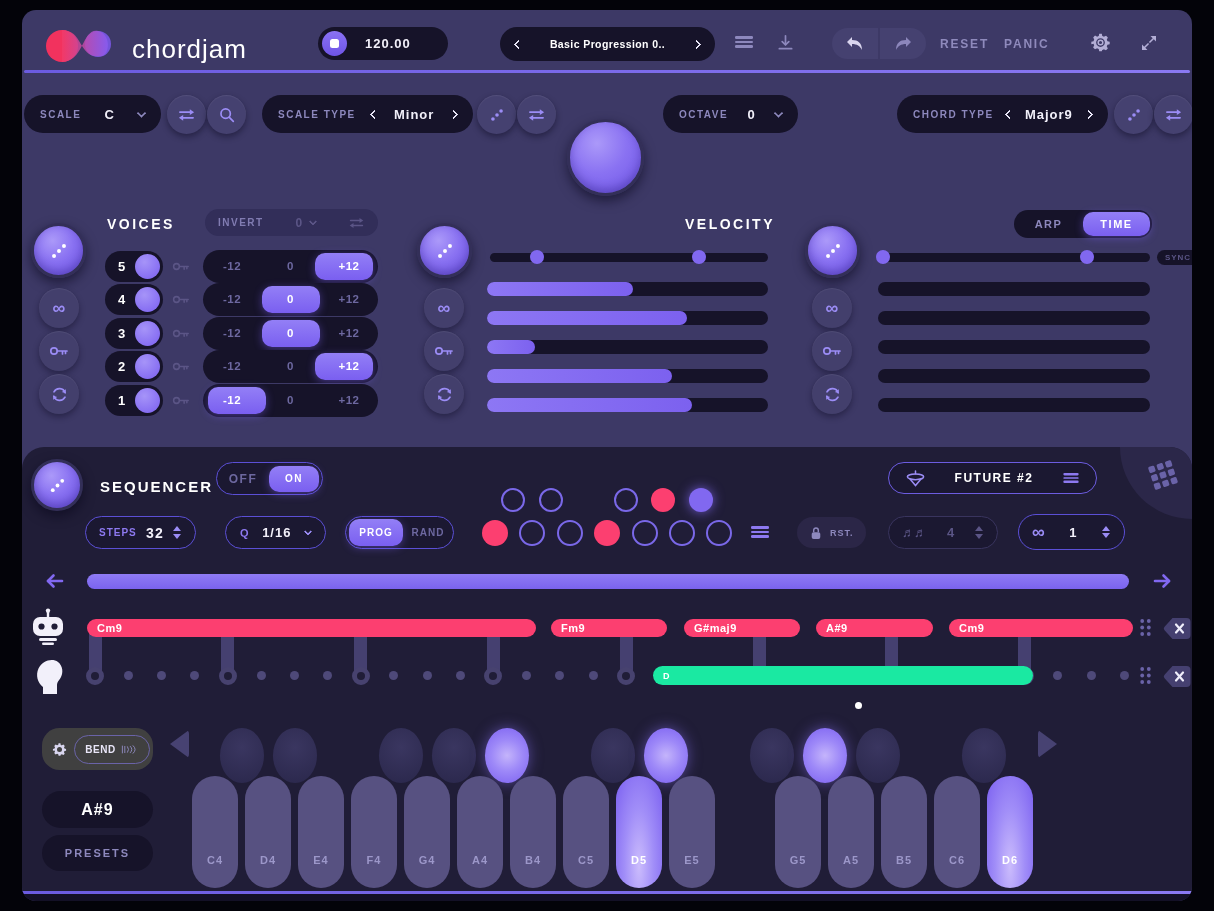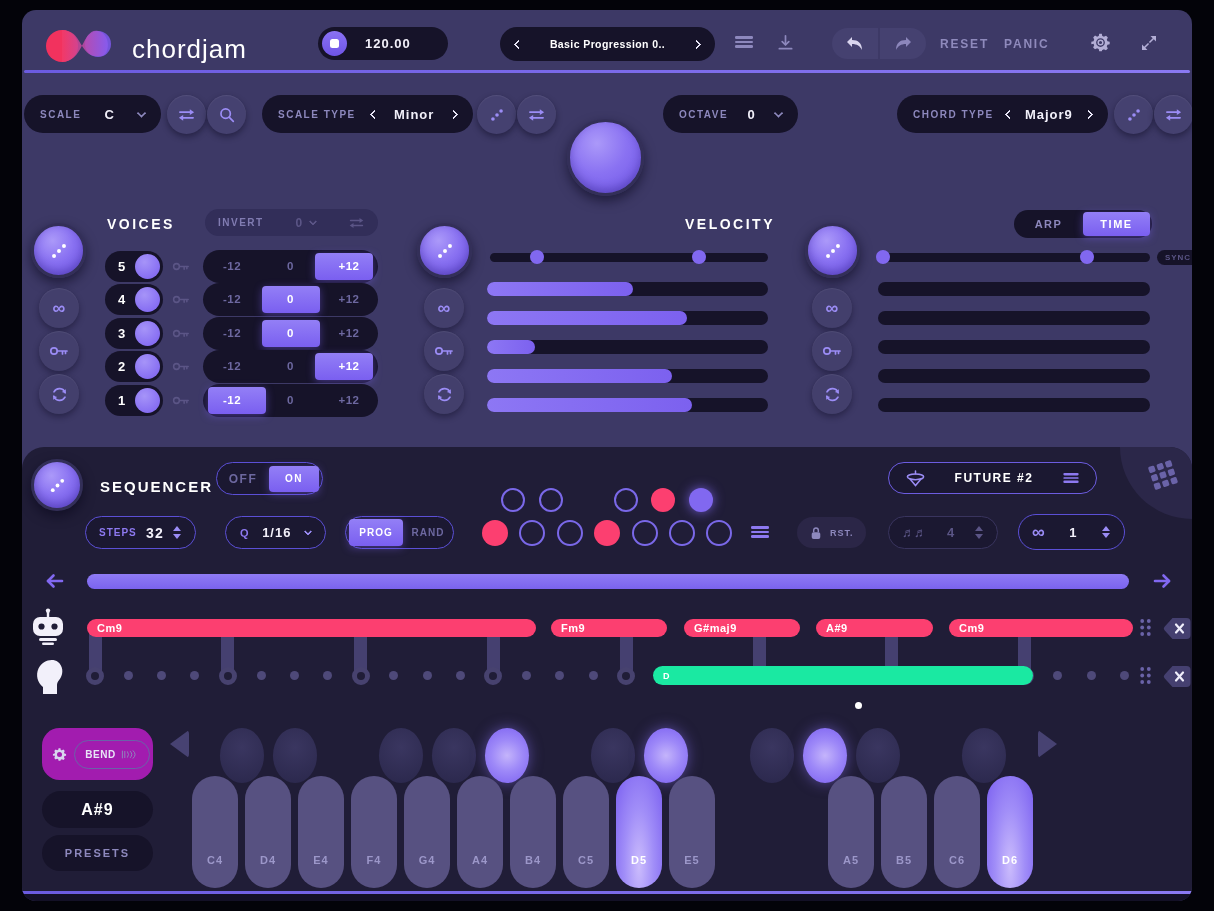--- a/index.html
+++ b/index.html
@@ -25,21 +25,21 @@
     display:flex; align-items:center; justify-content:center; }
   .mini-btn { position:absolute; width:40px; height:40px; border-radius:50%; background:#433f6c;
     box-shadow:0 3px 6px rgba(10,8,30,.4), inset 0 1px 1px rgba(255,255,255,.07);
     display:flex; align-items:center; justify-content:center; color:#9b8cf5; font-size:18px; font-weight:bold; }
   .panel { position:absolute; left:0; top:437px; width:1170px; height:444px; background:#201d37; border-radius:22px 22px 0 0; }
   .bar-track { position:absolute; height:14px; border-radius:7px; background:#161329; }
   .bar-fill { position:absolute; left:0; top:0; height:14px; border-radius:7px; background:linear-gradient(90deg,#8d77f4,#7c61ef); }
   .slider { position:absolute; height:9px; border-radius:4.5px; background:#161329; }
   .slider .dot { position:absolute; top:-3px; width:14px; height:14px; border-radius:50%; background:#8168f0; }
   .outline-pill { position:absolute; border:1.5px solid #5b4fd6; border-radius:17px; background:rgba(20,17,40,.35); display:flex; align-items:center; }
-  .sel-pill { background:linear-gradient(180deg,#937ff6,#7a5ff0); border-radius:4px; box-shadow:0 2px 8px rgba(122,95,240,.45); }
+  .sel-pill { background:linear-gradient(180deg,#937ff6,#7a5ff0); border-radius:10px; box-shadow:0 2px 8px rgba(122,95,240,.45); }
   .stepper { display:inline-block; width:9px; }
   .stepper i { display:block; width:0; height:0; border-left:4.5px solid transparent; border-right:4.5px solid transparent; }
   .stepper i.up { border-bottom:5px solid #9b8cf5; margin-bottom:2.5px; }
   .stepper i.dn { border-top:5px solid #9b8cf5; }
   .stepper.dim i.up { border-bottom-color:#5b5586; } .stepper.dim i.dn { border-top-color:#5b5586; }
   .stepcircle { position:absolute; border-radius:50%; }
   .stepcircle.outline { border:2px solid #7a68e8; background:transparent; }
   .stepcircle.pink { background:#fc3f70; }
   .stepcircle.purple { background:#8168f0; box-shadow:0 0 12px rgba(129,104,240,.8); }
   .hamb { display:flex; flex-direction:column; justify-content:space-between; height:12px; }
@@ -470,21 +470,21 @@
   </div>
   <div class="xbtn" style="left:1141px;top:654px;">
     <svg width="28" height="25" viewBox="0 0 28 25">
       <path d="M9.5 2 h14 a4 4 0 0 1 4 4 v13 a4 4 0 0 1 -4 4 h-14 L1.8 14.6 a3.2 3.2 0 0 1 0-4.2 Z" fill="#454070"></path>
       <path d="M13 8.5 l7 8 M20 8.5 l-7 8" stroke="#efeefb" stroke-width="2.2" stroke-linecap="round"></path>
         </svg>
   </div>
 
   <div class="abs" style="left:833px;top:692px;width:7px;height:7px;border-radius:50%;background:#fff;"></div>
 
-  <div class="abs" style="left:20px;top:718px;width:111px;height:52px;background:#a21caf;border-radius:17.5px;display:flex;align-items:center;padding-left:10px;">
+  <div class="abs" style="left:20px;top:718px;width:111px;height:42px;background:#404040;border-radius:17.5px;display:flex;align-items:center;padding-left:10px;">
     <svg width="15" height="15" viewBox="0 0 24 24" fill="#d8d5ee">
       <path d="M10.5 2 h3 l.5 2.6 a7 7 0 0 1 1.8 .75 l2.5-1.2 2.1 2.1 -1.2 2.5 a7 7 0 0 1 .75 1.8 L22.5 11 v3 l-2.6 .5 a7 7 0 0 1 -.75 1.8 l1.2 2.5 -2.1 2.1 -2.5-1.2 a7 7 0 0 1 -1.8 .75 L13.5 22 h-3 l-.5-2.6 a7 7 0 0 1 -1.8-.75 l-2.5 1.2 -2.1-2.1 1.2-2.5 a7 7 0 0 1 -.75-1.8 L1.5 14 v-3 l2.6-.5 a7 7 0 0 1 .75-1.8 L3.65 6.2 l2.1-2.1 2.5 1.2 a7 7 0 0 1 1.8-.75 Z M12 8 a4 4 0 1 0 0 8 a4 4 0 0 0 0-8 Z" fill-rule="evenodd"></path>
         </svg>
     <div style="margin-left:7px;width:76px;height:29px;border:1.5px solid #6a63a8;border-radius:14.5px;display:flex;align-items:center;justify-content:center;gap:5px;">
       <span style="color:#e8e5f7;font-size:10px;font-weight:bold;letter-spacing:.5px;">BEND</span>
       <svg width="18" height="13" viewBox="0 0 26 14" stroke="#8d88bd" fill="none" stroke-width="1.4" stroke-linecap="round">
         <path d="M2 2 V12"></path>
             <path d="M5.5 2.5 V11.5"></path>
             <path d="M9.5 3 Q12.5 7 9.5 11"></path>
             <path d="M13.5 2.5 Q18 7 13.5 11.5"></path>
@@ -703,20 +703,23 @@
       </div>
       <div class="key" style="left: 541px;">
         <span>C5</span>
       </div>
       <div class="key active" style="left: 594px;">
         <span>D5</span>
       </div>
       <div class="key" style="left: 647px;">
         <span>E5</span>
       </div>
+      <div class="key" style="left: 753px;">
+        <span>G5</span>
+      </div>
       <div class="key" style="left: 806px;">
         <span>A5</span>
       </div>
       <div class="key" style="left: 859px;">
         <span>B5</span>
       </div>
       <div class="key" style="left: 912px;">
         <span>C6</span>
       </div>
       <div class="key active" style="left: 965px;">

